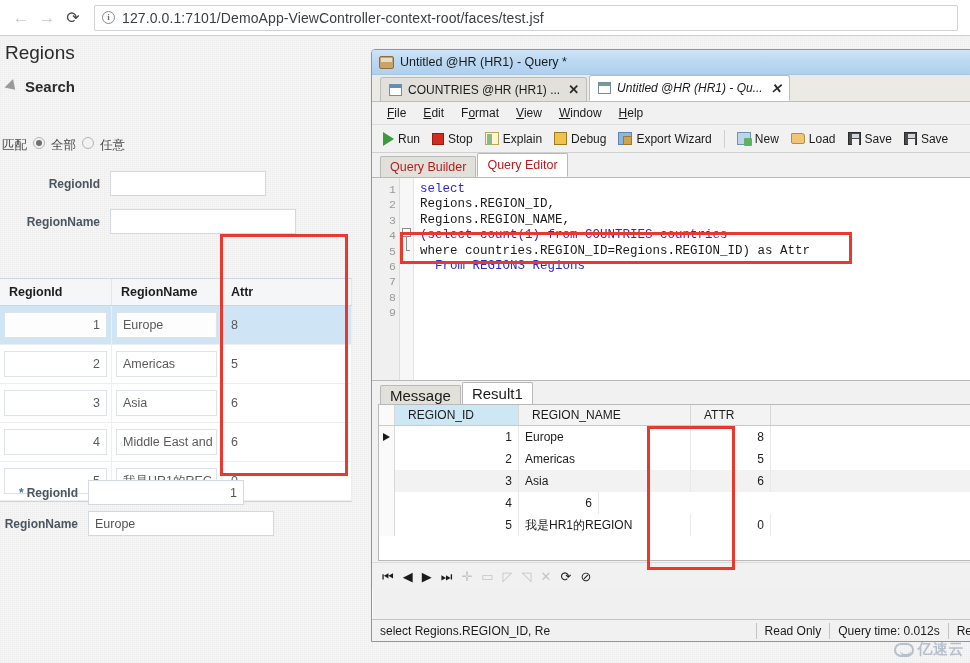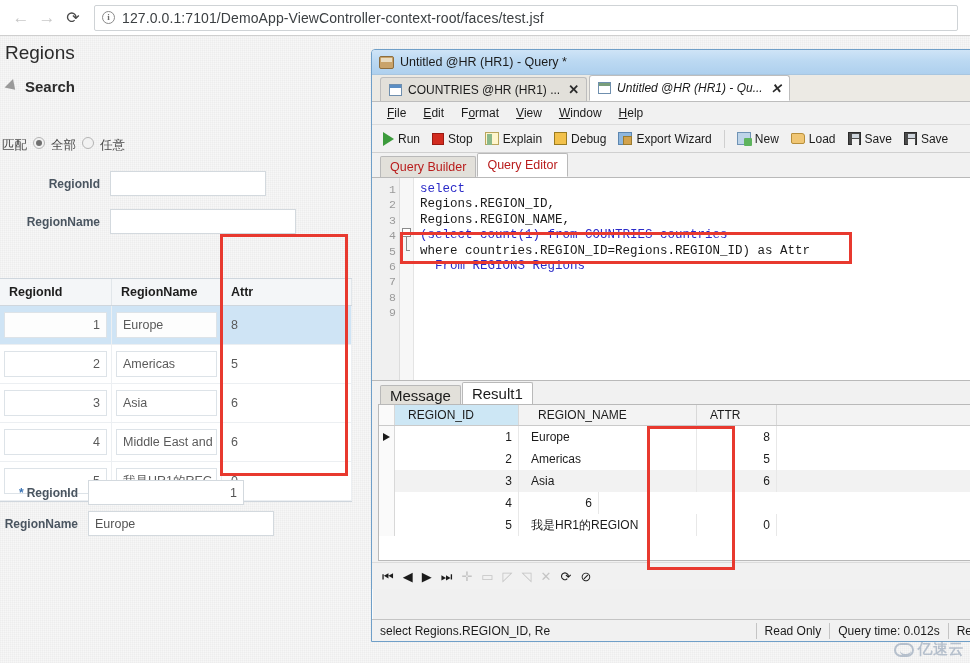--- a/index.html
+++ b/index.html
@@ -252,21 +252,21 @@
   .g-hcell.hl { background: #cde7f5; }
   .g-row { display: flex; height: 22px; }
   .g-row.alt { background: #f2f2f2; }
   .g-cell {
     font-size: 12px; color: #1b1b1b; display: flex; align-items: center;
     border-right: 1px solid #e8e8e8; padding: 0 6px;
   }
   .g-cell.r { justify-content: flex-end; }
   .gc-marker { width: 16px; border-right: 1px solid #d8d8d8; background: #fafafa; display:flex; align-items:center; justify-content:center; }
   .gc-id { width: 124px; }
-  .gc-name { width: 172px; margin-left: 6px; }
+  .gc-name { width: 172px; }
   .gc-attr { width: 80px; }
   .play-marker { width: 0; height: 0; border-left: 7px solid #1b1b1b; border-top: 4.5px solid transparent; border-bottom: 4.5px solid transparent; }
 
   .navbar {
     position: absolute; left: 0; bottom: 0; width: 100%; height: 27px;
     display: flex; align-items: center; gap: 9px; padding-left: 10px;
     background: #f1f1f1; border-top: 1px solid #dcdcdc;
   }
   .navico { font-size: 13px; color: #1b1b1b; line-height: 1; }
   .navico.dim { color: #c4c4c4; }

